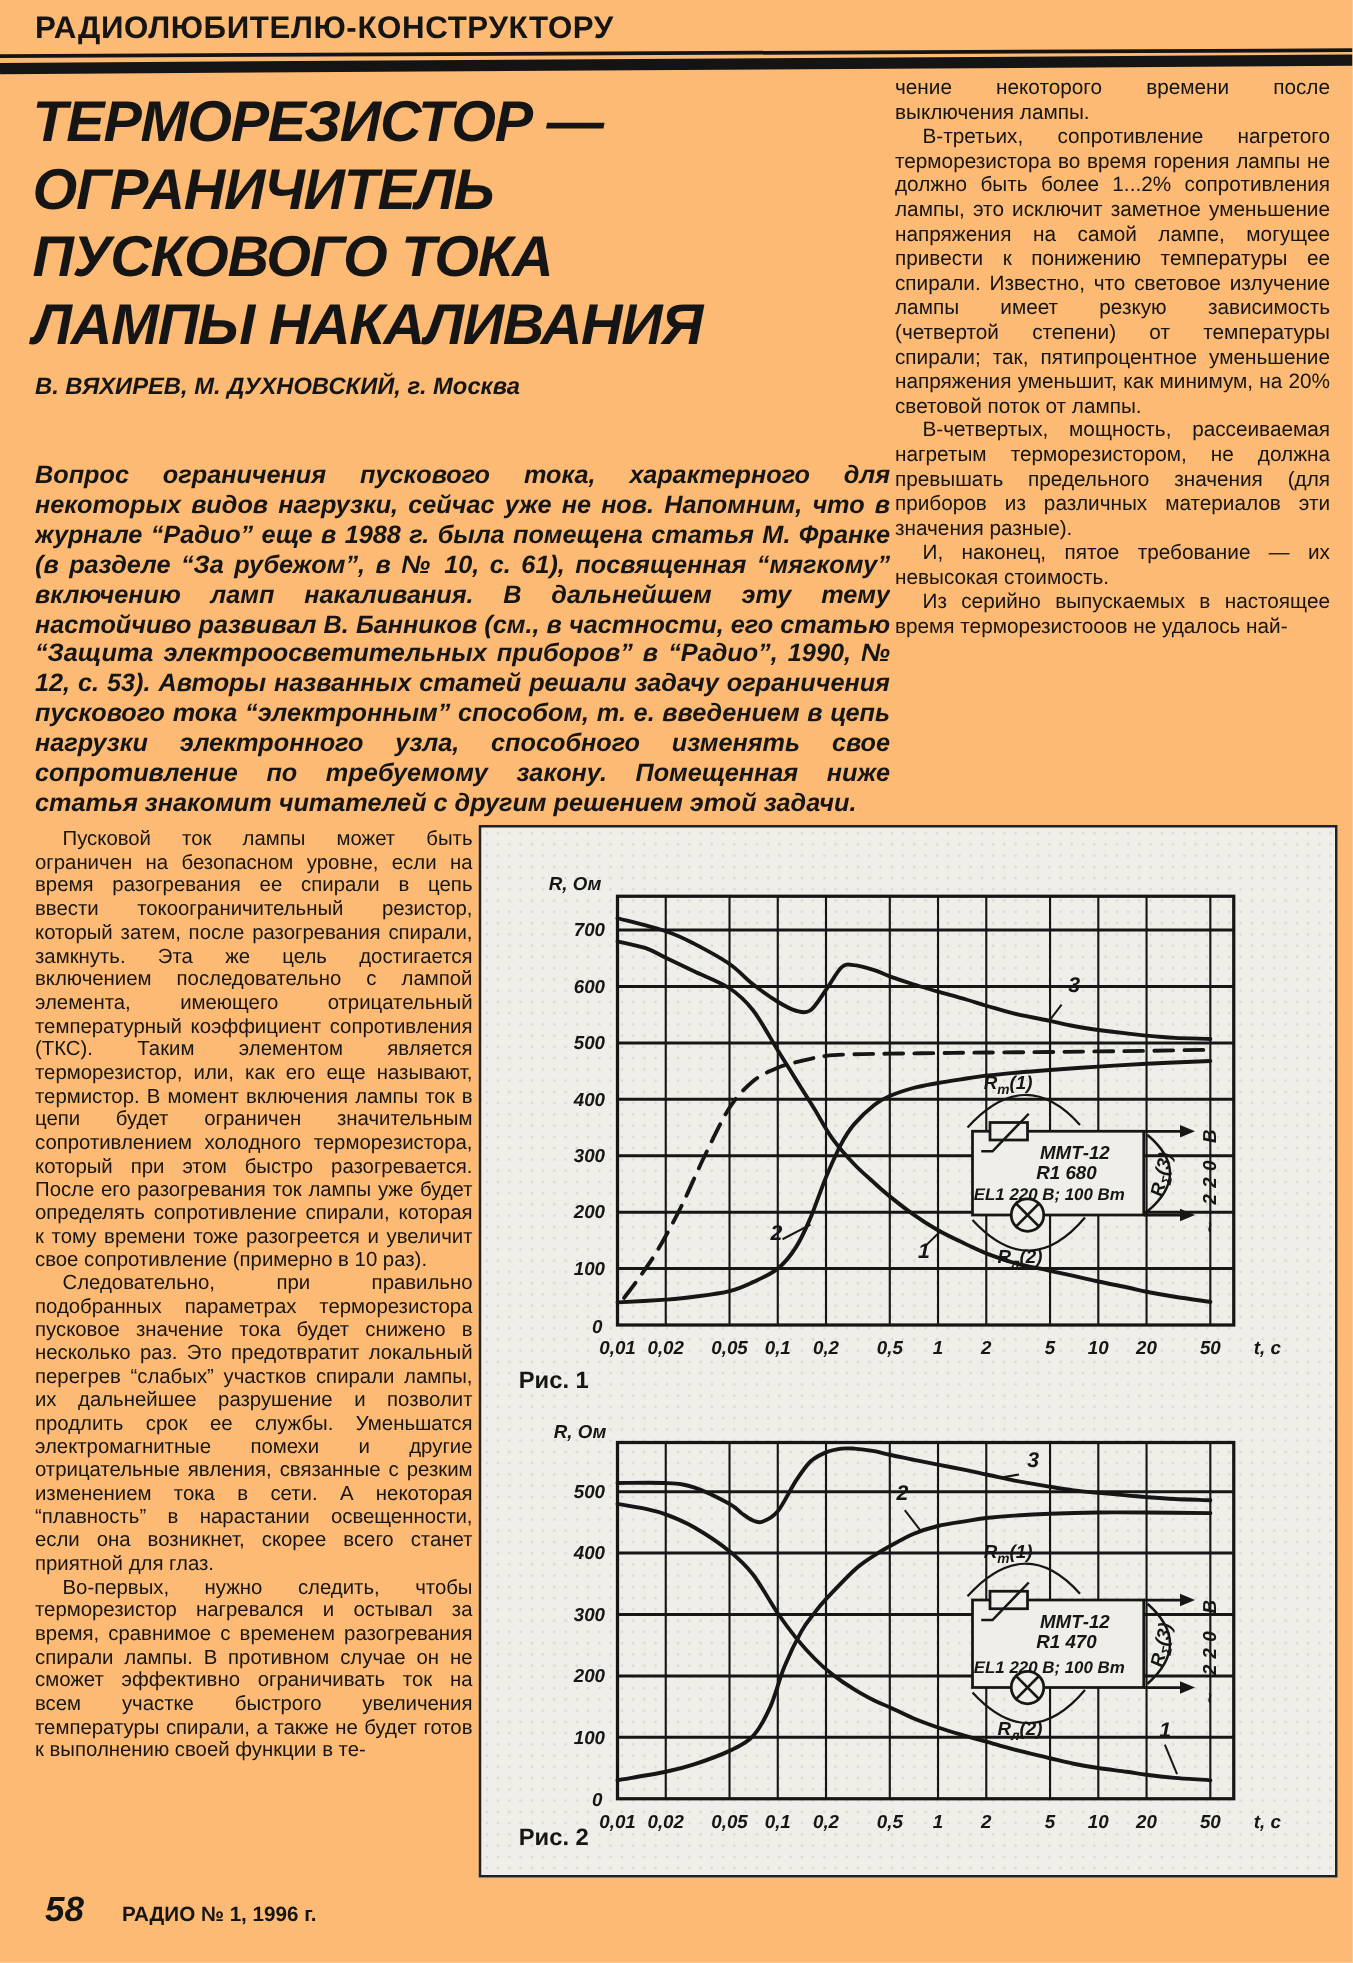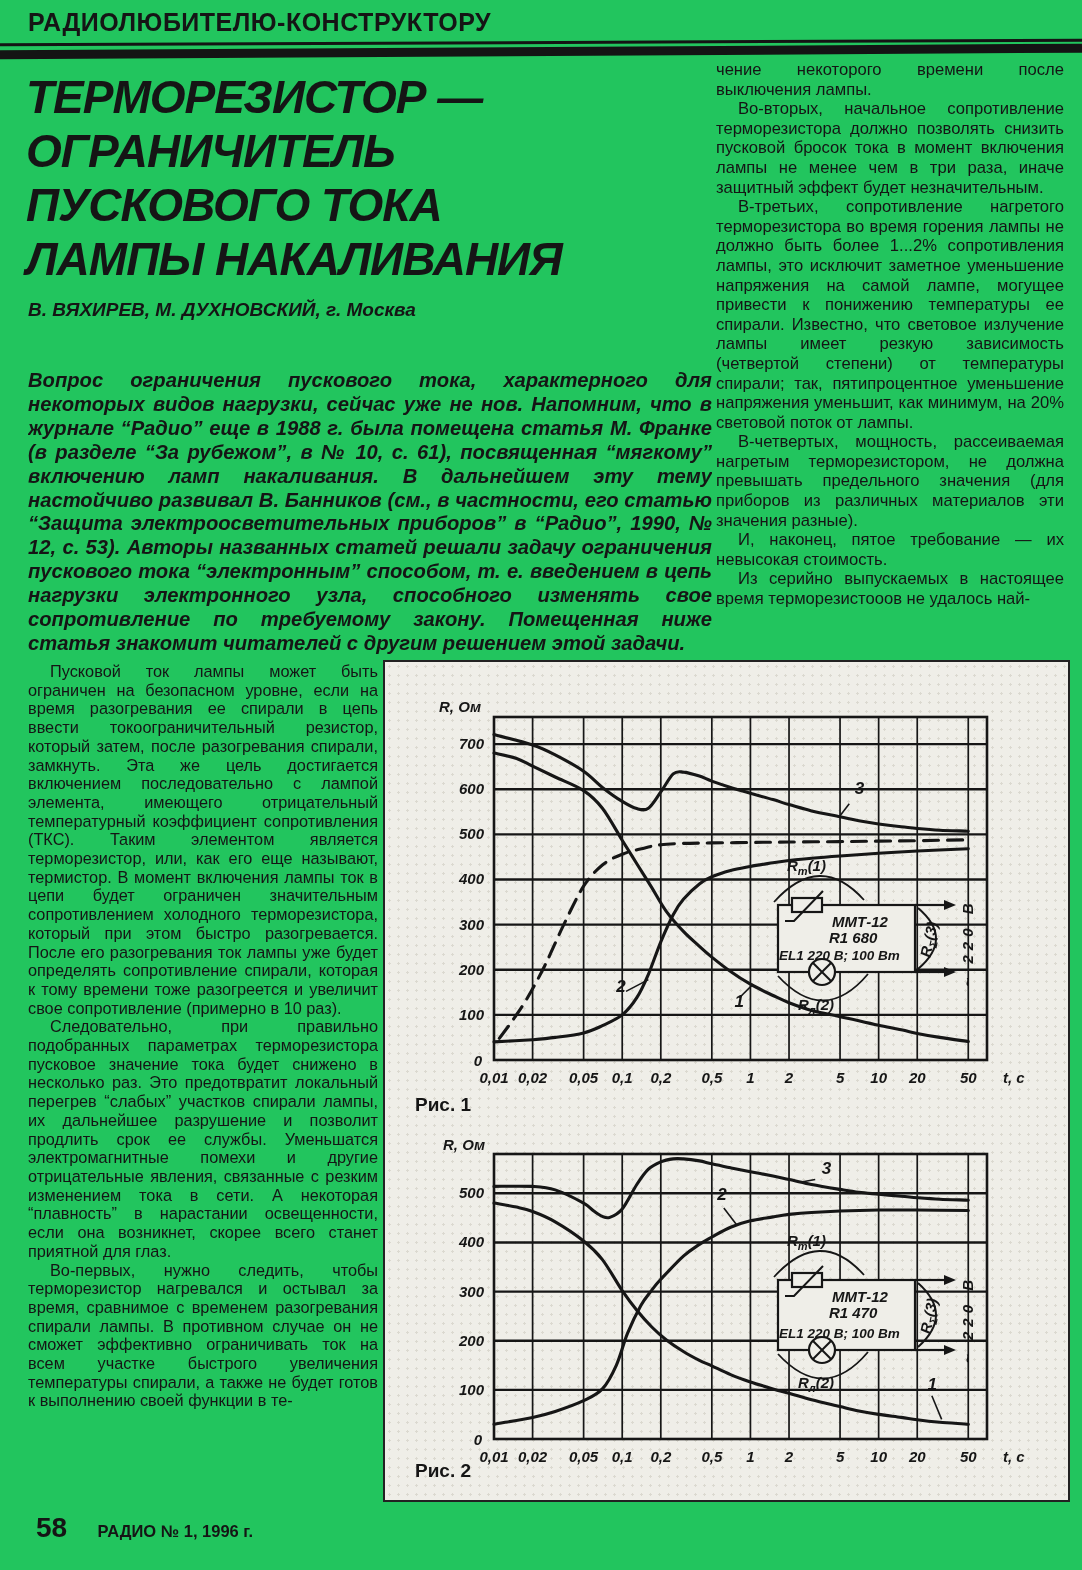--- a/index.html
+++ b/index.html
@@ -1,16 +1,16 @@
 <!DOCTYPE html>
 <html><head>
 <meta charset="utf-8">
 <style>
   html,body{margin:0;padding:0;}
-  .page{position:relative;width:1082px;height:1570px;background:#22c55e;
+  .page{position:relative;width:1082px;height:1570px;background:#fdba74;
         font-family:"Liberation Sans",sans-serif;color:#151515;overflow:hidden;}
   .masthead{position:absolute;left:28px;top:8px;font-size:25px;font-weight:700;letter-spacing:.5px;}
   .rule-thin{position:absolute;left:0;top:41px;width:1082px;height:3px;background:#141414;transform:rotate(-.25deg);}
   .rule-thick{position:absolute;left:0;top:47px;width:1082px;height:9px;background:#141414;transform:rotate(-.35deg);}
   .title{position:absolute;left:26px;top:70px;font-size:46px;line-height:54px;font-weight:700;
          font-style:italic;letter-spacing:-1px;}
   .byline{position:absolute;left:28px;top:299px;font-size:19px;font-weight:700;font-style:italic;}
   .lead{position:absolute;left:28px;top:341px;width:684px;height:314px;font-size:20.2px;line-height:23.9px;
         font-weight:700;font-style:italic;text-align:justify;overflow:hidden;margin-top:28px;}
   .col-left{position:absolute;left:28px;top:662px;width:350px;height:842px;font-size:16.3px;
@@ -24,21 +24,21 @@
         background-image:radial-gradient(circle,#dbd9d0 1px,transparent 1.3px);background-size:9px 9px;}
   .fig-caption{position:absolute;left:30px;font-size:19px;font-weight:700;}
   #cap1{top:432px;} #cap2{top:798px;text-align:right;}
   svg.chart{position:absolute;left:0;overflow:visible;}
   #chart1{top:0;} #chart2{top:470px;}
   .tick{font:italic 700 15px "Liberation Sans",sans-serif;fill:#161616;}
   .curve-label{font:italic 700 17px "Liberation Sans",sans-serif;fill:#161616;}
   .inset-label{font:italic 700 15px "Liberation Sans",sans-serif;fill:#161616;}
   .inset-small{font:italic 700 13.5px "Liberation Sans",sans-serif;fill:#161616;}
   .footer{position:absolute;left:36px;top:1512px;}
-  .page-num{font-size:28px;font-weight:700;}
+  .page-num{font-size:28px;font-weight:700;font-style:italic;}
   .issue{font-size:16.5px;font-weight:700;margin-left:26px;text-align:right;}
 </style>
 </head>
 <body>
 
 <div class="page">
 
   <div class="masthead">РАДИОЛЮБИТЕЛЮ-КОНСТРУКТОРУ</div>
   <div class="rule-thin"></div>
   <div class="rule-thick"></div>
@@ -49,21 +49,20 @@
       <div>ПУСКОВОГО ТОКА</div>
       <div>ЛАМПЫ НАКАЛИВАНИЯ</div>
     </div>
 
   <div class="byline">В. ВЯХИРЕВ, М. ДУХНОВСКИЙ, г. Москва</div>
 
   <div class="lead">Вопрос ограничения пускового тока, характерного для некоторых видов нагрузки, сейчас уже не нов. Напомним, что в журнале “Радио” еще в 1988 г. была помещена статья М. Франке (в разделе “За рубежом”, в № 10, с. 61), посвященная “мягкому” включению ламп накаливания. В дальнейшем эту тему настойчиво развивал В. Банников (см., в частности, его статью “Защита электроосветительных приборов” в “Радио”, 1990, № 12, с. 53). Авторы названных статей решали задачу ограничения пускового тока “электронным” способом, т. е. введением в цепь нагрузки электронного узла, способного изменять свое сопротивление по требуемому закону. Помещенная ниже статья знакомит читателей с другим решением этой задачи.</div>
 
   <div class="col-right">
       <p>чение некоторого времени после выключения лампы.</p>
-      <p>Во-вторых, начальное сопротивление терморезистора должно позволять снизить пусковой бросок тока в момент включения лампы не менее чем в три раза, иначе защитный эффект будет незначительным.</p>
       <p>В-третьих, сопротивление нагретого терморезистора во время горения лампы не должно быть более 1...2% сопротивления лампы, это исключит заметное уменьшение напряжения на самой лампе, могущее привести к понижению температуры ее спирали. Известно, что световое излучение лампы имеет резкую зависимость (четвертой степени) от температуры спирали; так, пятипроцентное уменьшение напряжения уменьшит, как минимум, на 20% световой поток от лампы.</p>
       <p>В-четвертых, мощность, рассеиваемая нагретым терморезистором, не должна превышать предельного значения (для приборов из различных материалов эти значения разные).</p>
       <p>И, наконец, пятое требование — их невысокая стоимость.</p>
       <p>Из серийно выпускаемых в настоящее время терморезистооов не удалось най-</p>
     </div>
 
   <div class="col-left">
       <p>Пусковой ток лампы может быть ограничен на безопасном уровне, если на время разогревания ее спирали в цепь ввести токоограничительный резистор, который затем, после разогревания спирали, замкнуть. Эта же цель достигается включением последовательно с лампой элемента, имеющего отрицательный температурный коэффициент сопротивления (ТКС). Таким элементом является терморезистор, или, как его еще называют, термистор. В момент включения лампы ток в цепи будет ограничен значительным сопротивлением холодного терморезистора, который при этом быстро разогревается. После его разогревания ток лампы уже будет определять сопротивление спирали, которая к тому времени тоже разогреется и увеличит свое сопротивление (примерно в 10 раз).</p>
       <p>Следовательно, при правильно подобранных параметрах терморезистора пусковое значение тока будет снижено в несколько раз. Это предотвратит локальный перегрев “слабых” участков спирали лампы, их дальнейшее разрушение и позволит продлить срок ее службы. Уменьшатся электромагнитные помехи и другие отрицательные явления, связанные с резким изменением тока в сети. А некоторая “плавность” в нарастании освещенности, если она возникнет, скорее всего станет приятной для глаз.</p>
       <p>Во-первых, нужно следить, чтобы терморезистор нагревался и остывал за время, сравнимое с временем разогревания спирали лампы. В противном случае он не сможет эффективно ограничивать ток на всем участке быстрого увеличения температуры спирали, а также не будет готов к выполнению своей функции в те-</p>

